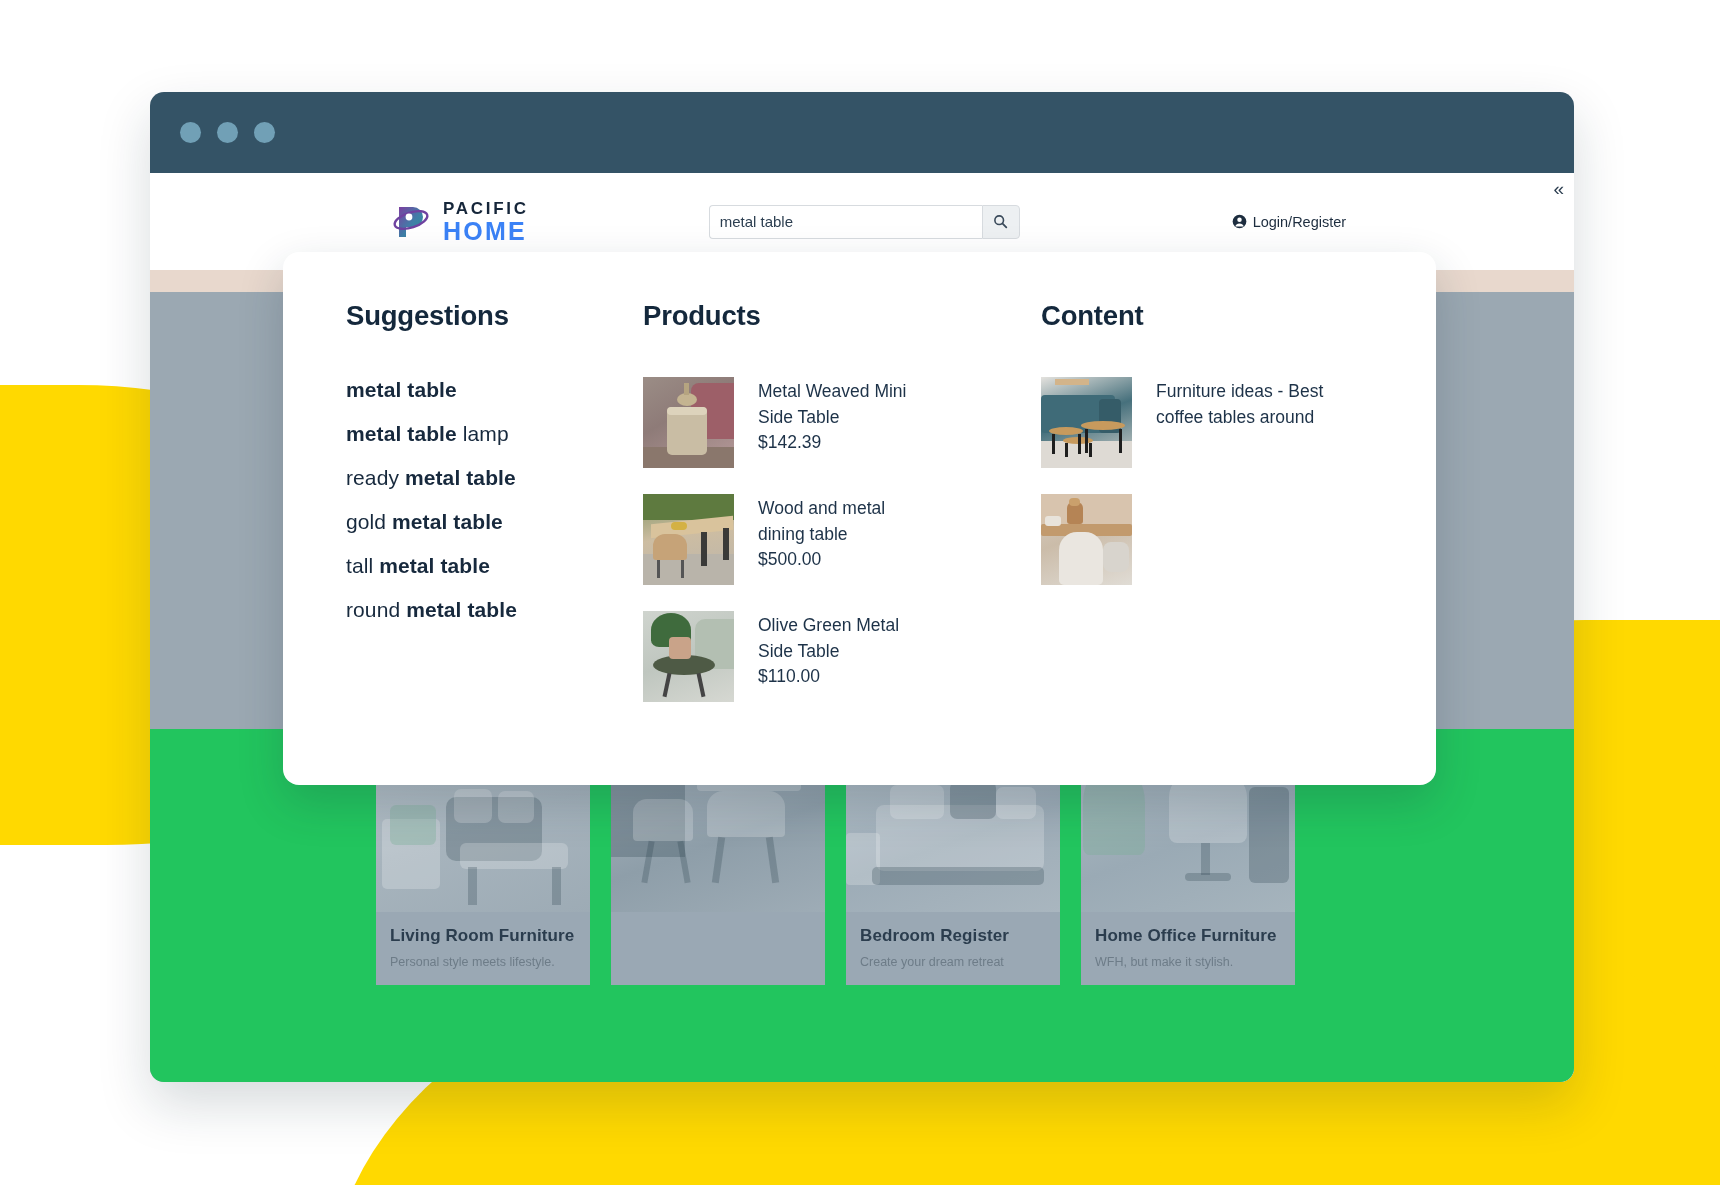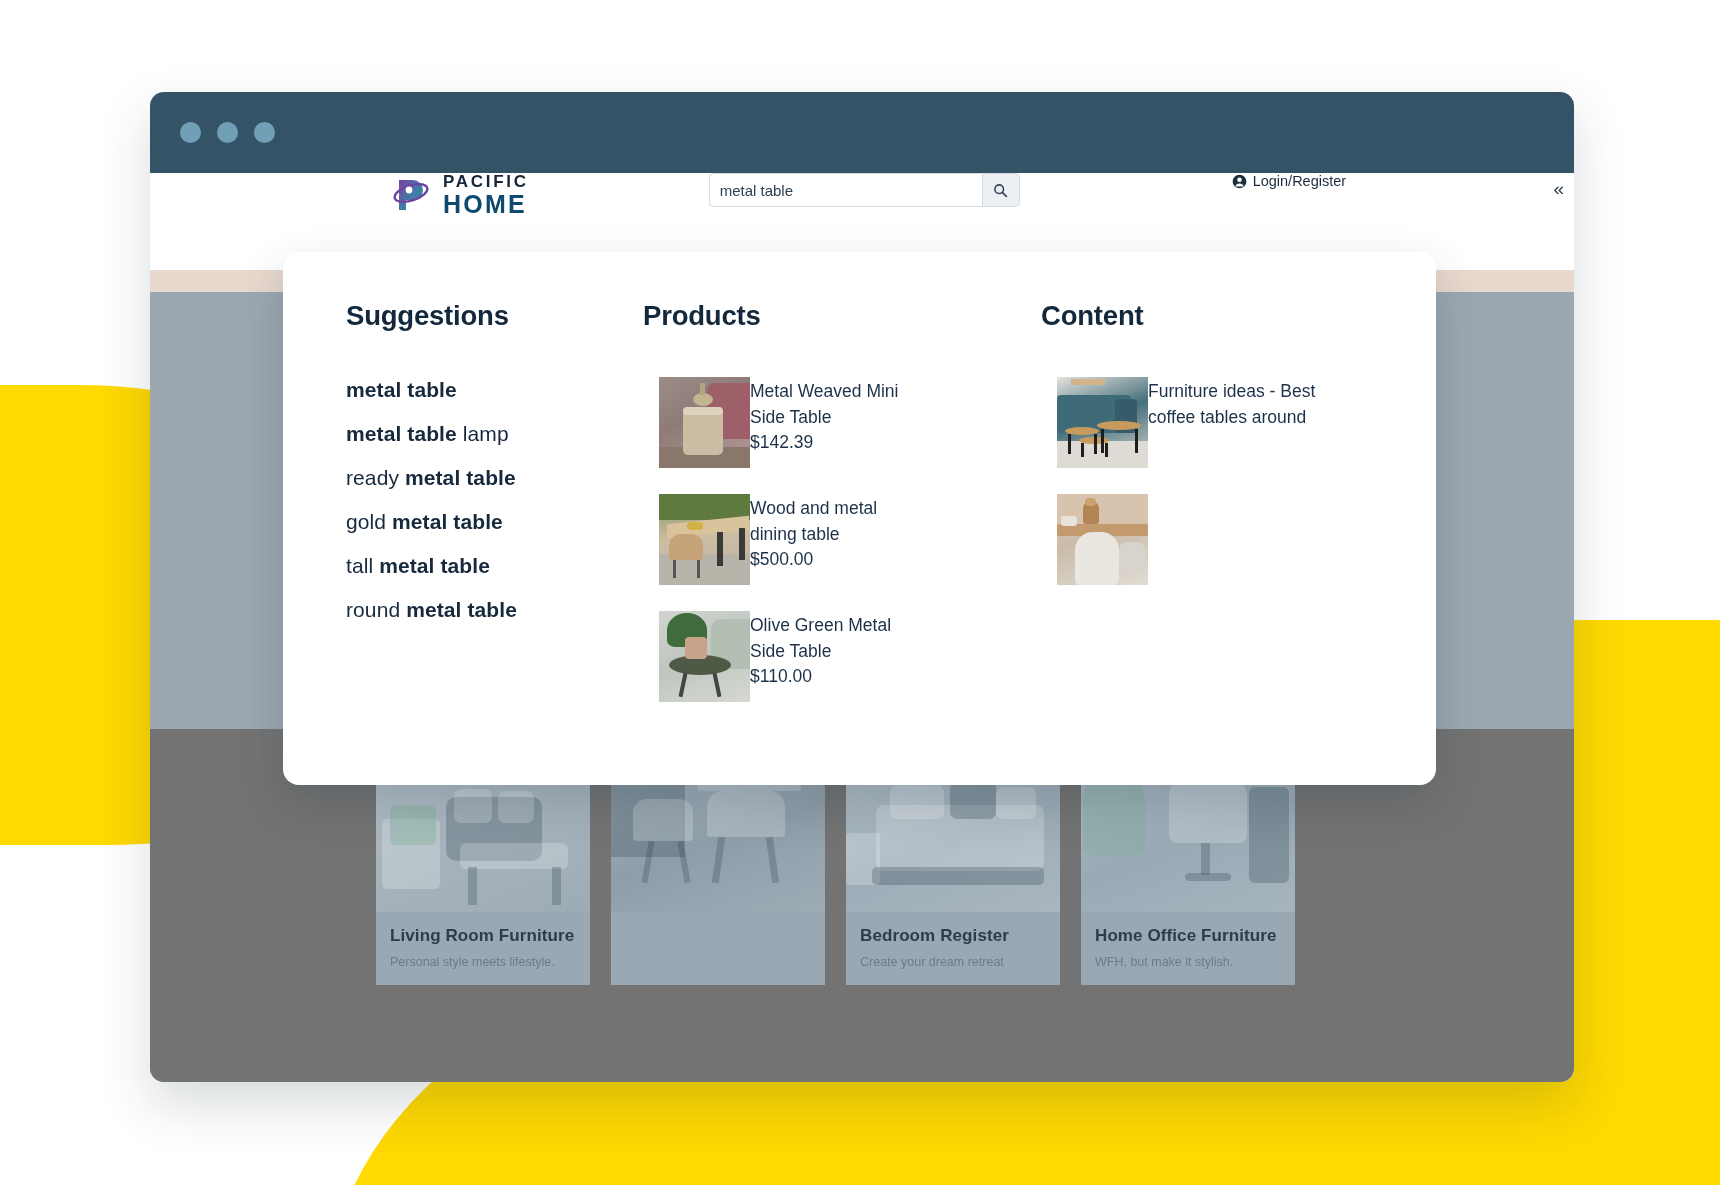--- a/index.html
+++ b/index.html
@@ -73,34 +73,34 @@
     position: relative;
     height: 909px;
     background: #fff;
   }
 
   
   .site-header {
     height: 97px;
     background: #ffffff;
     display: flex;
-    align-items: flex-start;
+    align-items: center;
     position: relative;
     z-index: 5;
   }
   .logo { display: flex; align-items: center; gap: 11px; margin-left: 240px; }
   .logo-mark { width: 42px; height: 42px; position: relative; }
   .logo-text { line-height: 1; }
   .logo-top {
     font-size: 17px; font-weight: bold; letter-spacing: 2.7px;
     color: #16263a;
   }
   .logo-bottom {
     font-size: 25px; font-weight: bold; letter-spacing: 2.2px;
-    color: #0c4a6e; margin-top: 2px;
+    color: #3b82f6; margin-top: 2px;
   }
 
   .searchwrap {
     display: flex; margin-left: 180px;
     height: 34px;
   }
   .search-input {
     width: 273px; height: 34px;
     border: 1px solid #d7dbdf;
     border-right: none;
@@ -136,21 +136,21 @@
   }
   .hero-strip {
     height: 22px;
     background: #e8d8cd;
   }
   .hero-main {
     height: 437px;
     background: #9ba8b2;
   }
   .cat-section {
-    background: #737373;
+    background: #22c55e;
     padding: 18px 12px 0 0;
     height: 353px;
   }
   .cat-row {
     display: flex;
     gap: 21px;
     padding-left: 226px;
   }
   .cat-card {
     width: 214px;
@@ -219,23 +219,23 @@
     margin-bottom: 20px;
     cursor: pointer;
     letter-spacing: .1px;
   }
   .sugg-item .b { font-weight: bold; }
   .sugg-item .n { font-weight: normal; }
 
   .res-list { margin-top: 45px; }
   .res-item {
     display: flex;
+    gap: 24px;
     margin-bottom: 26px;
     cursor: pointer;
-    margin-left: 16px;
   }
   .res-thumb {
     width: 91px; height: 91px;
     flex: 0 0 91px;
     position: relative;
     overflow: hidden;
     background: #ddd;
   }
   .res-text {
     font-size: 17.5px;

